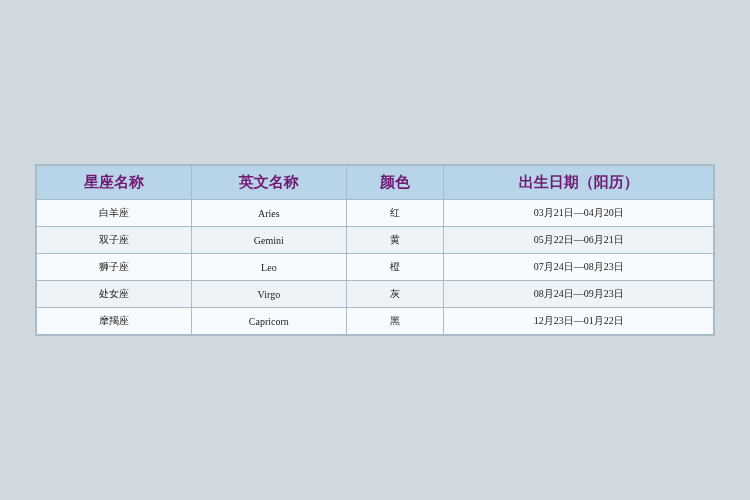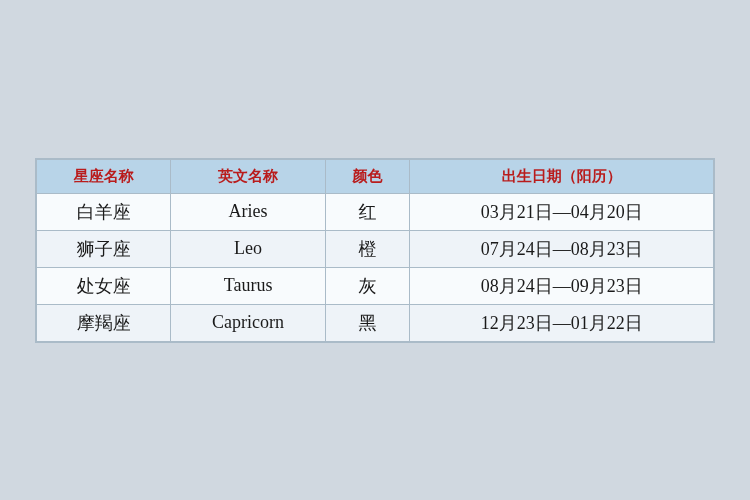--- a/index.html
+++ b/index.html
@@ -29,28 +29,28 @@
       border-collapse: collapse;
     }
 
     thead tr th {
       background-color: #b8d4e8;
       border: 1px solid #aabbc8;
       padding: 7px 10px;
       text-align: center;
       font-weight: bold;
       font-size: 15px;
-      color: #b91c1c;
+      color: #701a75;
     }
 
     tbody tr td {
       border: 1px solid #aabbc8;
       padding: 6px 10px;
       text-align: center;
-      font-size: 18px;
+      font-size: 10px;
       color: #1a1a1a;
       background-color: #f8fbfd;
     }
 
     tbody tr:nth-child(even) td {
       background-color: #eef3f8;
     }
 
     tbody tr td:first-child {
       font-weight: normal;
@@ -73,28 +73,34 @@
       </tr>
     </thead>
     <tbody id="table-body">
     <tr>
           <td>白羊座</td>
           <td>Aries</td>
           <td>红</td>
           <td>03月21日—04月20日</td>
         </tr>
         <tr>
+          <td>双子座</td>
+          <td>Gemini</td>
+          <td>黄</td>
+          <td>05月22日—06月21日</td>
+        </tr>
+        <tr>
           <td>狮子座</td>
           <td>Leo</td>
           <td>橙</td>
           <td>07月24日—08月23日</td>
         </tr>
         <tr>
           <td>处女座</td>
-          <td>Taurus</td>
+          <td>Virgo</td>
           <td>灰</td>
           <td>08月24日—09月23日</td>
         </tr>
         <tr>
           <td>摩羯座</td>
           <td>Capricorn</td>
           <td>黑</td>
           <td>12月23日—01月22日</td>
         </tr>
       </tbody>

